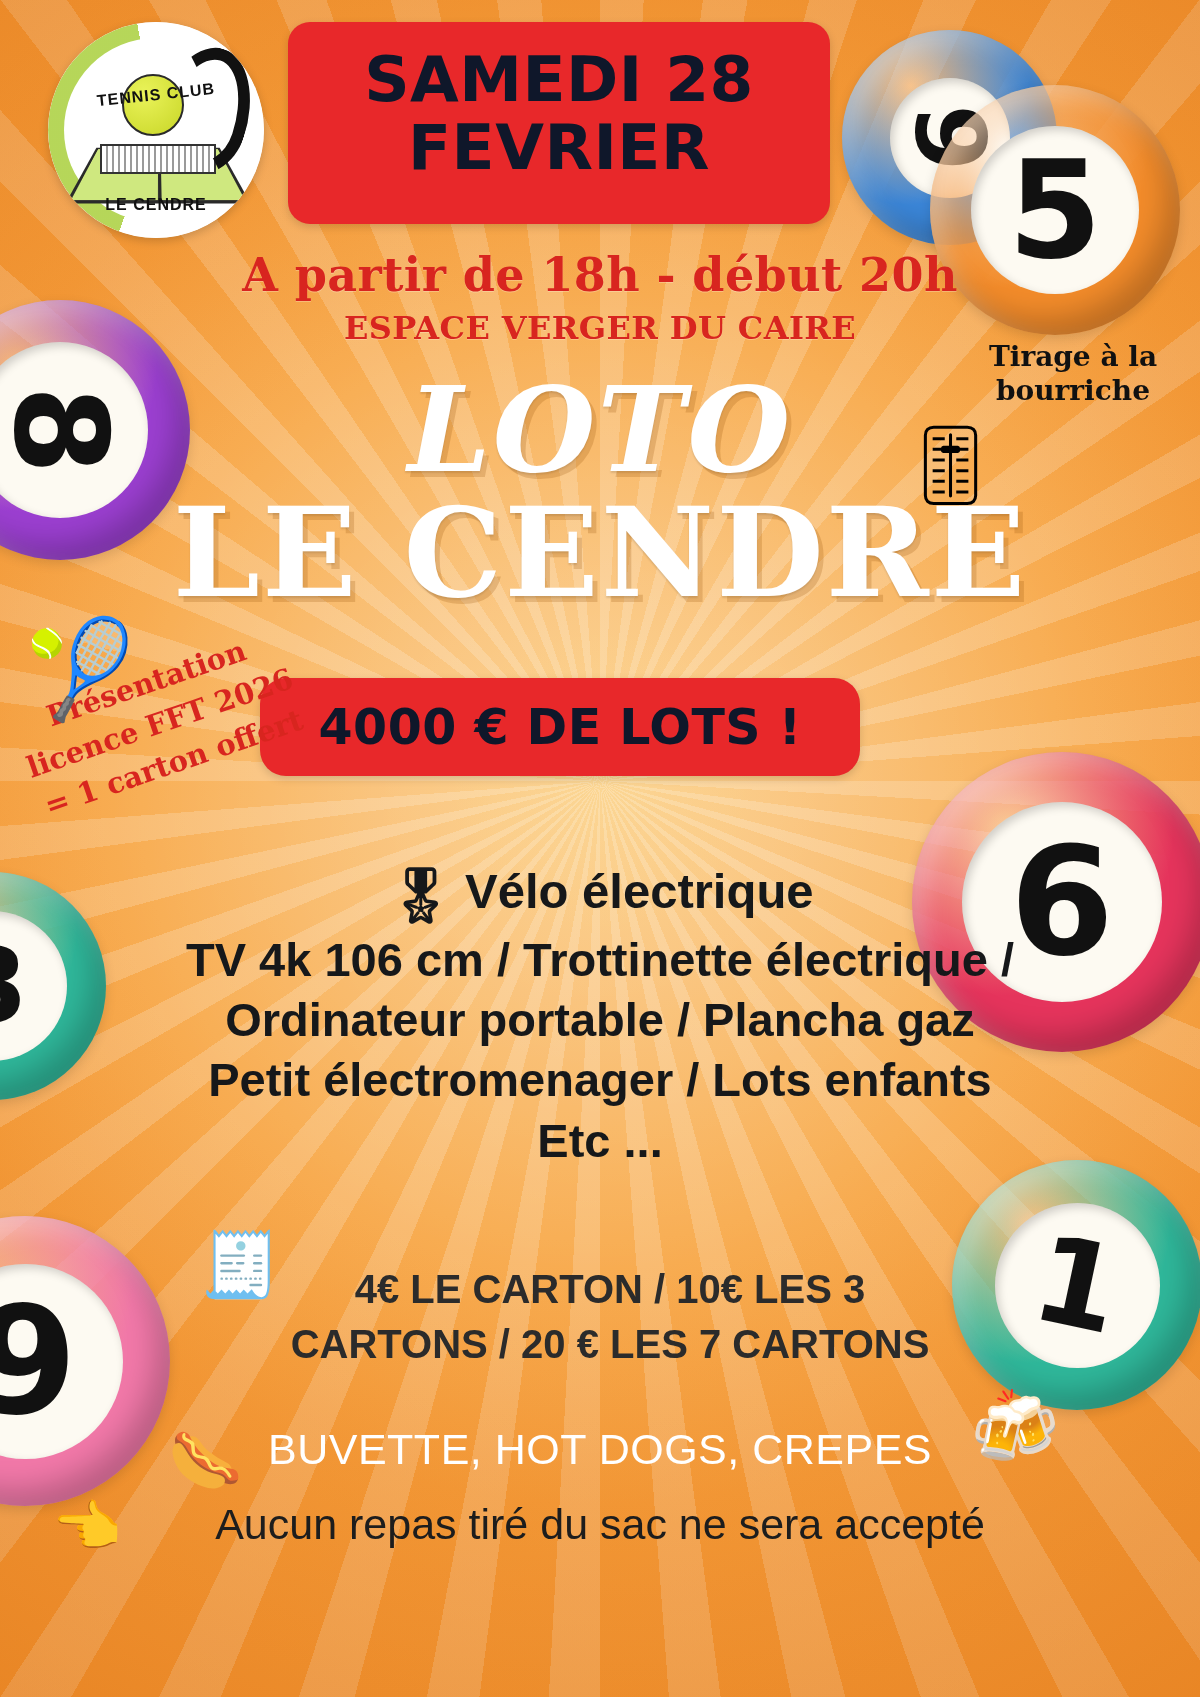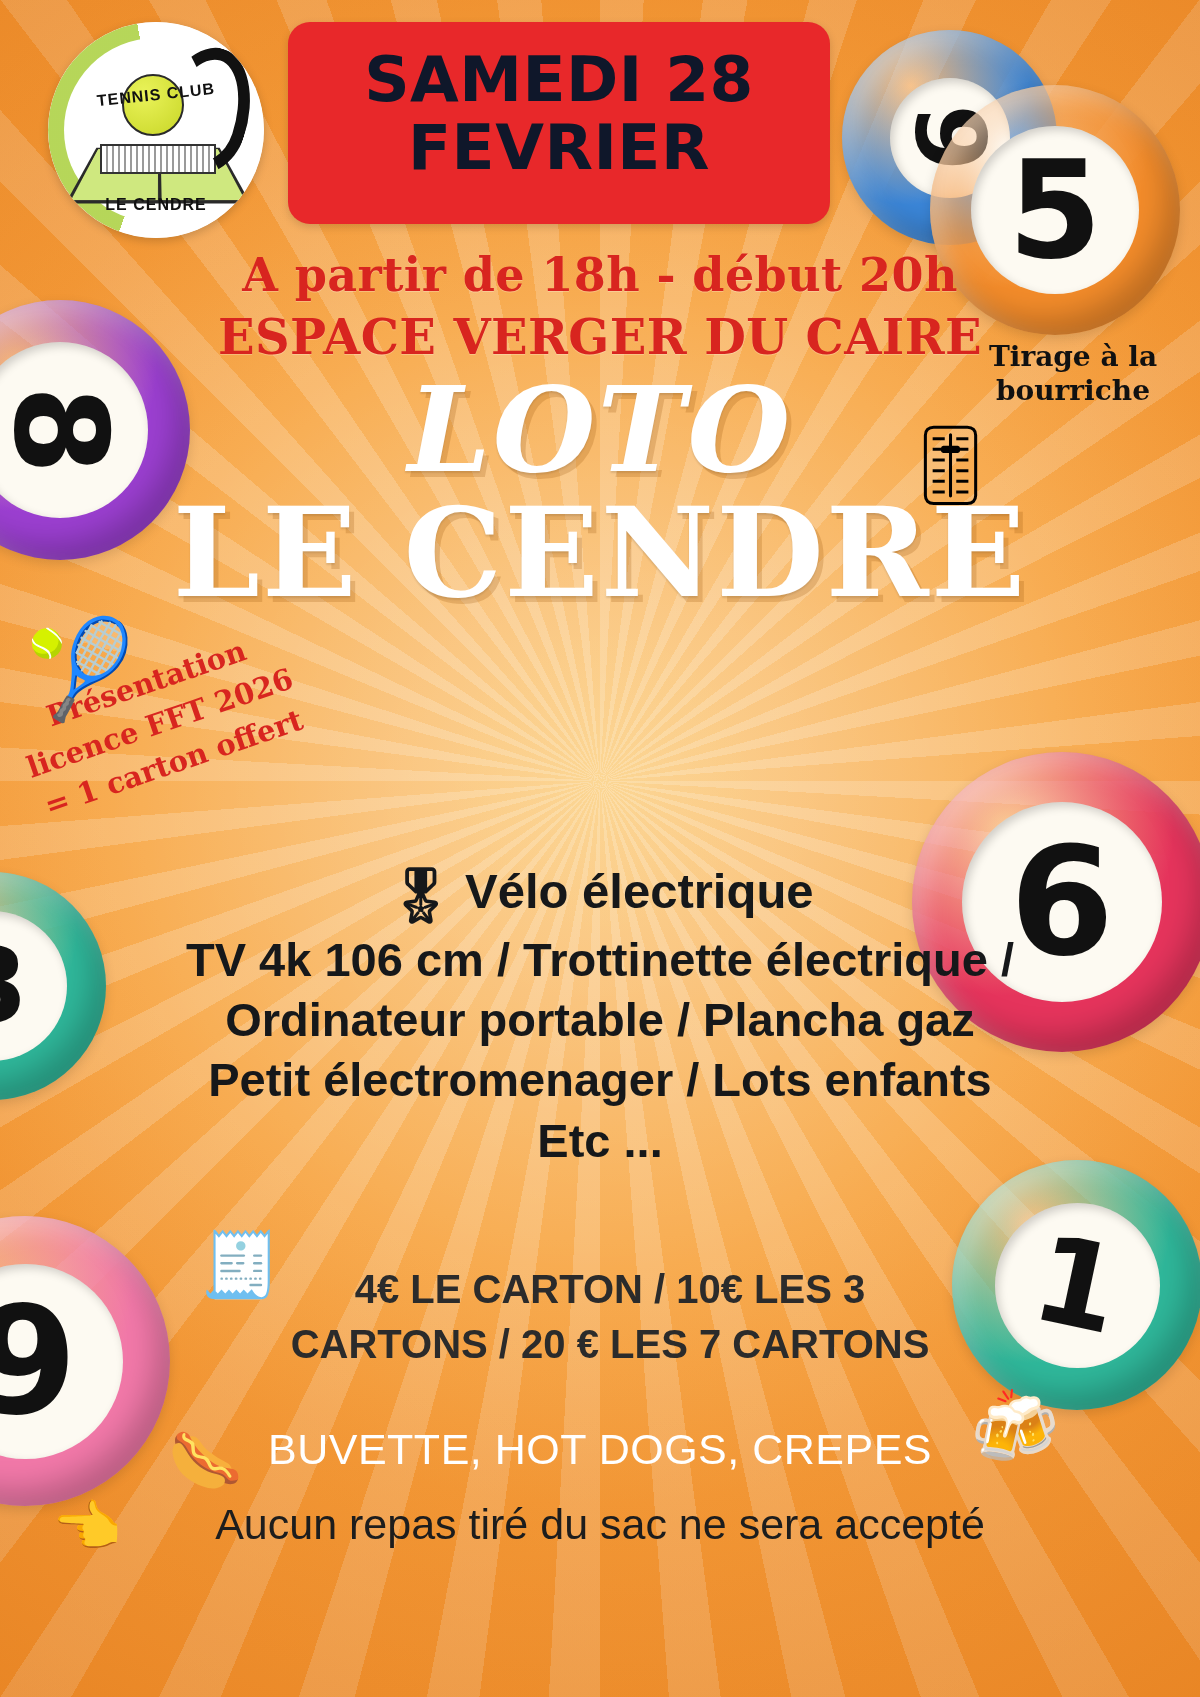--- a/index.html
+++ b/index.html
@@ -85,21 +85,21 @@
     position: absolute;
     width: 100%;
     text-align: center;
     color: #d8251f;
     font-weight: 800;
     font-family: "DejaVu Serif", serif;
     letter-spacing: .4px;
     text-shadow: 0 1px 0 rgba(255,255,255,.25);
   }
   #subline1 { top: 248px; font-size: 46px; }
-  #subline2 { top: 309px; font-size: 48px; }
+  #subline2 { top: 309px; font-size: 32px; }
 
   #title-loto, #title-place {
     position: absolute;
     width: 100%;
     text-align: center;
     color: #fff;
     font-family: "DejaVu Serif", serif;
     font-weight: 700;
     letter-spacing: 2px;
     text-shadow: 5px 6px 0 rgba(150,80,10,.22), 0 2px 2px rgba(0,0,0,.12);
@@ -325,20 +325,21 @@
   </div>
 
   <div id="date-badge" class="pill">SAMEDI 28 FEVRIER</div>
 
   <div id="subline1">A partir de 18h - début 20h</div>
   <div id="subline2">ESPACE VERGER DU CAIRE</div>
 
   <div id="title-loto">LOTO</div>
   <div id="title-place">LE CENDRE</div>
 
+  <div id="prize-badge" class="pill">4000 € DE LOTS !</div>
 
   <div id="tirage-note">Tirage à la bourriche</div>
   <div id="licence-note">Présentation licence FFT 2026 = 1 carton offert</div>
 
   <div id="drum-icon">🎚</div>
   <div id="racket-icon">🎾</div>
 
   <div id="prizes">
     <span class="row first">
       <span class="medal">🎖</span><span>Vélo électrique</span>

